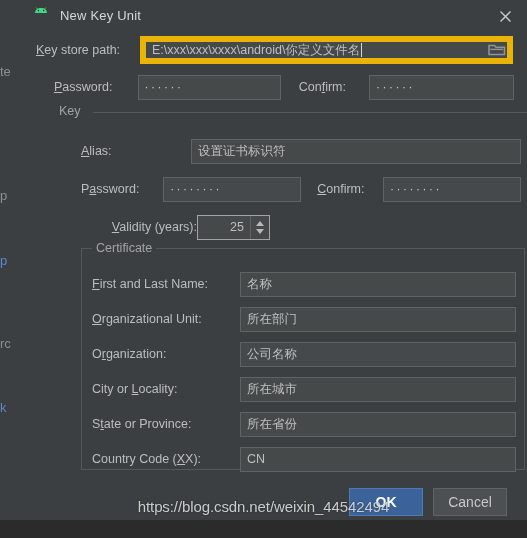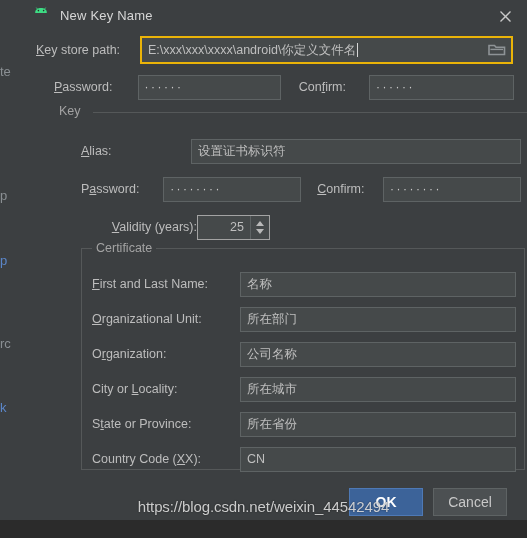--- a/index.html
+++ b/index.html
@@ -87,21 +87,21 @@
     box-sizing: border-box;
     background: #45494a;
     border: 1px solid #5e6364;
     height: 25px;
     display: flex; align-items: center;
     padding: 0 6px;
     font-size: 12.5px; color: #bfbfbf;
     overflow: hidden; white-space: nowrap;
   }
   .field.focused {
-    border: 2px solid #eab308;
+    border: 6px solid #eab308;
     background: #45494a;
     height: 26px;
   }
   .field .caret {
     display: inline-block;
     width: 1px; height: 14px;
     background: #d7d7d7;
     margin-left: 1px;
     vertical-align: middle;
   }
@@ -274,21 +274,21 @@
     <div class="titlebar">
       <span class="android-icon">
         <svg width="18" height="16" viewBox="0 0 18 16">
           <path d="M3.2 5.2 C3.2 2.6 5.7 0.9 9 0.9 C12.3 0.9 14.8 2.6 14.8 5.2 L14.8 6.1 L3.2 6.1 Z" fill="#3ddc84"></path>
           <circle cx="6.4" cy="3.6" r="0.8" fill="#2b2b2b"></circle>
           <circle cx="11.6" cy="3.6" r="0.8" fill="#2b2b2b"></circle>
           <line x1="4.3" y1="0.6" x2="5.6" y2="2.2" stroke="#3ddc84" stroke-width="0.9"></line>
           <line x1="13.7" y1="0.6" x2="12.4" y2="2.2" stroke="#3ddc84" stroke-width="0.9"></line>
         </svg>
       </span>
-      <span class="title-text">New Key Name</span>
+      <span class="title-text">New Key Unit</span>
       <span class="close-btn">
         <svg width="13" height="13" viewBox="0 0 13 13">
           <line x1="1.5" y1="1.5" x2="11.5" y2="11.5" stroke="#c9c9c9" stroke-width="1.3"></line>
           <line x1="11.5" y1="1.5" x2="1.5" y2="11.5" stroke="#c9c9c9" stroke-width="1.3"></line>
         </svg>
       </span>
     </div>
 
     <div class="row-path">
       <span class="lbl"><u>K</u>ey store path:</span>

